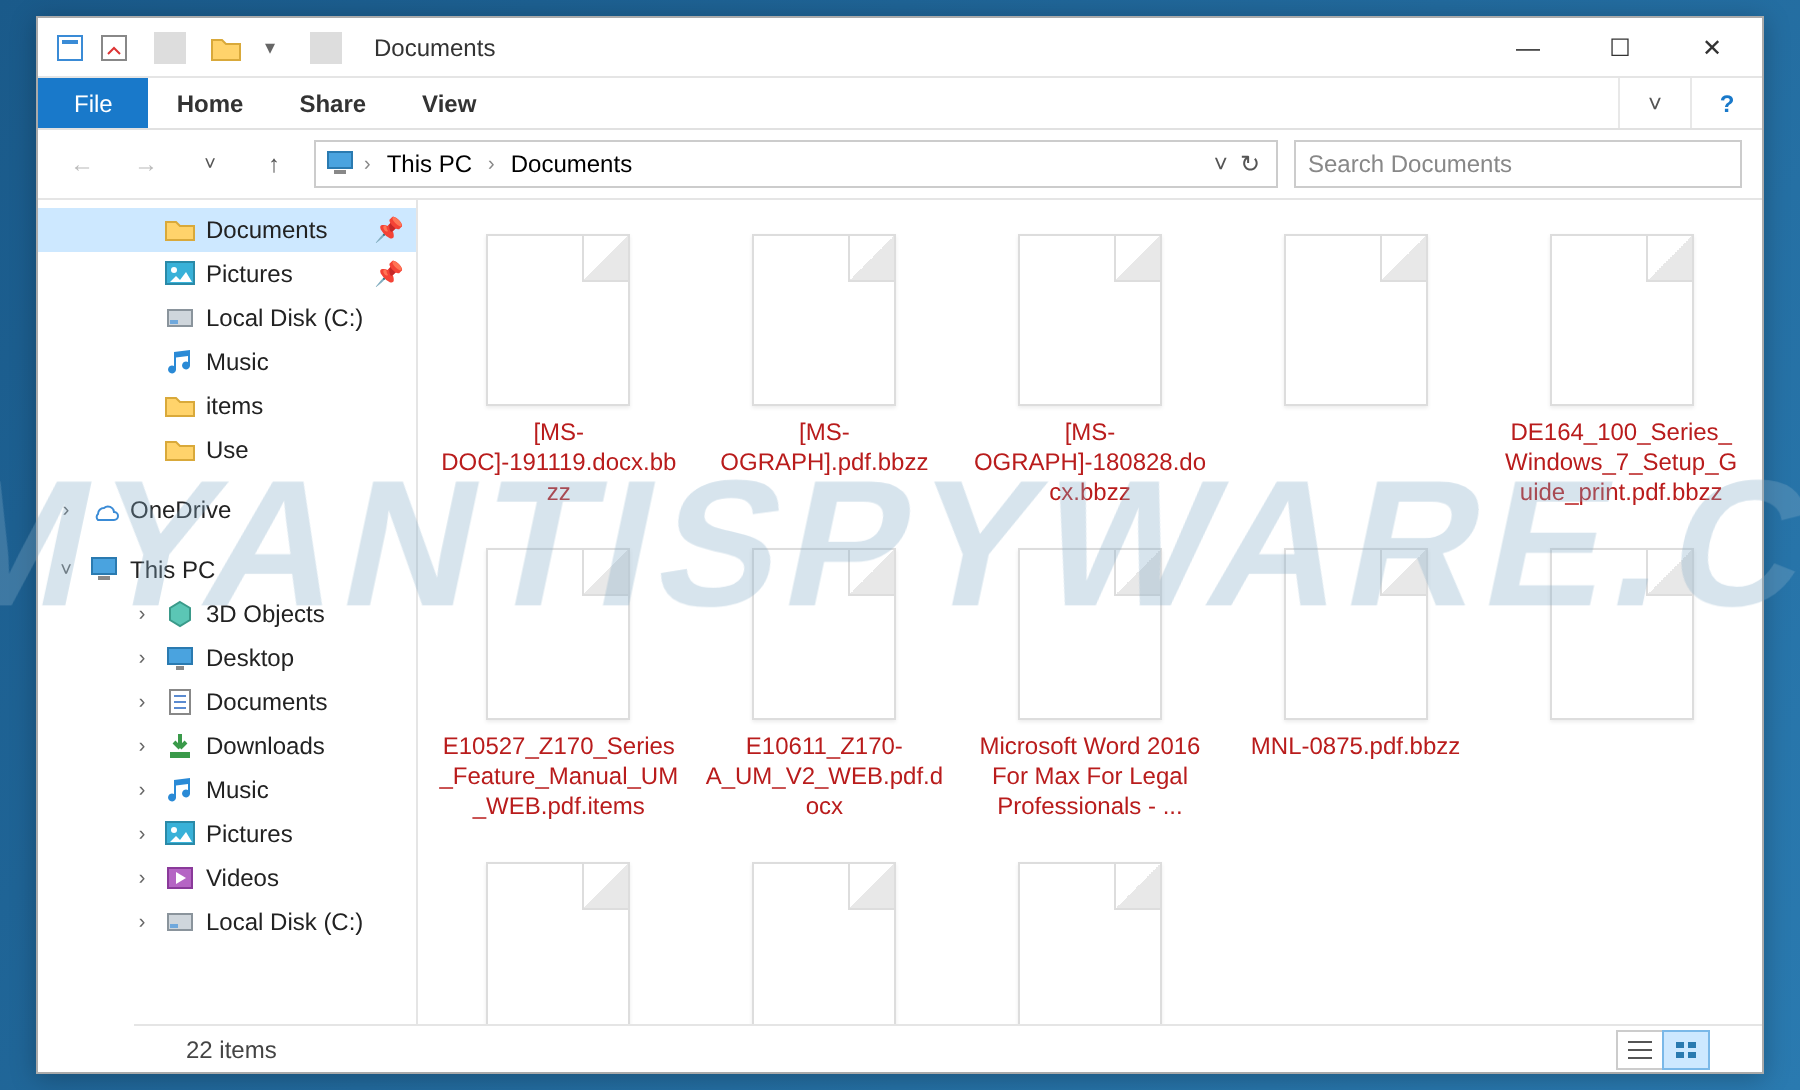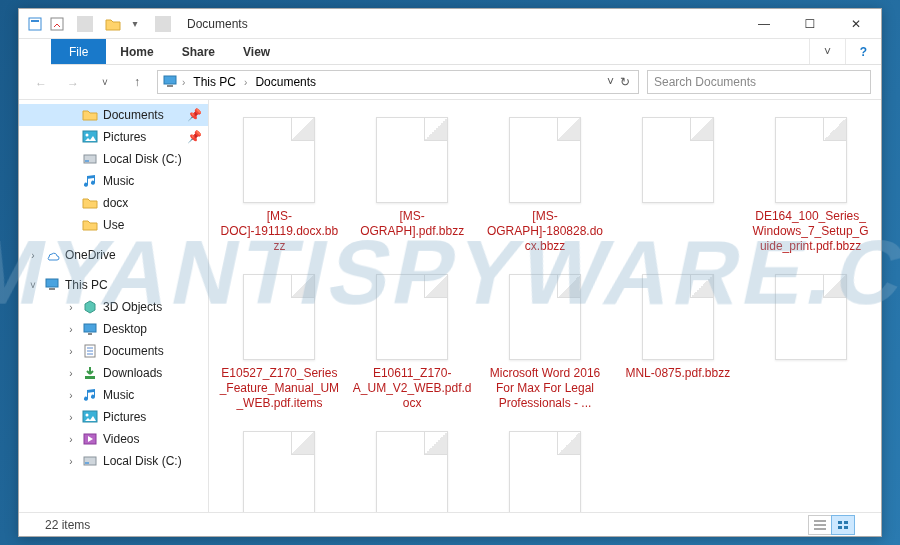--- a/index.html
+++ b/index.html
@@ -5,21 +5,21 @@
 * { margin: 0; padding: 0; box-sizing: border-box; font-family: "Segoe UI", Tahoma, sans-serif; font-size: 12px; }
 body { background: linear-gradient(135deg, #1a5a8a, #2a7ab0); width: 900px; height: 545px; padding: 8px 18px; position: relative; }
 .window { background: #fff; width: 100%; height: 100%; border: 1px solid #aaa; display: flex; flex-direction: column; box-shadow: 0 2px 12px rgba(0,0,0,.25); }
 .titlebar { height: 30px; display: flex; align-items: center; padding: 0 2px 0 8px; border-bottom: 1px solid #e5e5e5; }
 .titlebar .qat { display: flex; gap: 6px; align-items: center; margin-right: 10px; }
 .titlebar .qat span { width: 16px; height: 16px; display: inline-flex; align-items: center; justify-content: center; }
 .titlebar .sep { width: 1px; height: 18px; background: #ddd; margin: 0 6px; }
 .titlebar .title { color: #333; }
 .sysbtns { margin-left: auto; display: flex; }
 .sysbtns div { width: 46px; height: 30px; display: flex; align-items: center; justify-content: center; color: #333; }
-.ribbon { height: 26px; display: flex; align-items: stretch; border-bottom: 1px solid #e1e1e1; margin-left: 32px; }
+.ribbon { height: 26px; display: flex; align-items: stretch; border-bottom: 1px solid #e1e1e1; }
 .ribbon .filetab { background: #1979ca; color: #fff; padding: 0 18px; display: flex; align-items: center; }
 .ribbon .tab { padding: 0 14px; display: flex; align-items: center; color: #333; font-weight: bold; }
 .ribbon .right { margin-left: auto; display: flex; }
 .ribbon .right div { width: 36px; display: flex; align-items: center; justify-content: center; color: #555; border-left: 1px solid #e8e8e8; }
 .addr { height: 34px; display: flex; align-items: center; padding: 0 10px; gap: 8px; }
 .navbtn { width: 24px; height: 24px; display: flex; align-items: center; justify-content: center; color: #555; border-radius: 2px; }
 .navbtn.disabled { color: #bbb; }
 .pathbox { flex: 1; height: 24px; border: 1px solid #ccc; display: flex; align-items: center; padding: 0 4px; gap: 4px; }
 .pathbox .crumb { padding: 0 4px; }
 .pathbox .ar { color: #888; font-size: 10px; }
@@ -32,21 +32,21 @@
 .navpane li.l1 { padding-left: 46px; }
 .navpane li .tw { width: 12px; color: #666; font-size: 10px; display: inline-block; text-align: center; }
 .navpane li .ic { width: 18px; display: inline-flex; justify-content: center; }
 .navpane li.sel { background: #cde8ff; }
 .content { flex: 1; overflow: auto; padding: 10px 6px; }
 .grid { display: grid; grid-template-columns: repeat(5, 1fr); gap: 6px 4px; }
 .item { display: flex; flex-direction: column; align-items: center; padding: 6px 2px; border: 1px solid transparent; }
 .thumb { width: 72px; height: 86px; background: #fff; border: 1px solid #ddd; position: relative; margin-bottom: 6px; box-shadow: 0 1px 2px rgba(0,0,0,.08); }
 .thumb::before { content: ""; position: absolute; top: 0; right: 0; width: 22px; height: 22px; background: linear-gradient(135deg, transparent 50%, #e8e8e8 50%); border-left: 1px solid #ddd; border-bottom: 1px solid #ddd; }
 .fname { text-align: center; max-width: 120px; line-height: 1.25; word-break: break-word; font-size: 12px; color: #b91c1c; }
-.status { height: 24px; border-top: 1px solid #e5e5e5; display: flex; align-items: center; padding: 0 26px; color: #444; }
+.status { height: 24px; border-top: 1px solid #e5e5e5; display: flex; align-items: center; padding: 0 26px; color: #444; margin-left: 48px; }
 .status .views { margin-left: auto; display: flex; gap: 0; }
 .status .views div { width: 24px; height: 20px; border: 1px solid #ccc; display: flex; align-items: center; justify-content: center; margin-left: -1px; }
 .status .views .on { background: #cde8ff; border-color: #7ab8e8; }
 
 .svg { display: inline-block; }
 .watermark { position: absolute; left: -30px; top: 50%; transform: translateY(-50%) skewX(-12deg); font-size: 90px; font-weight: 900; letter-spacing: 4px; color: rgba(130,170,200,.32); pointer-events: none; white-space: nowrap; font-family: Arial, sans-serif; }
 </style>
 </head>
 <body>
 
@@ -162,21 +162,21 @@
             </span>
             <span>Music</span>
           </li>
           <li class="l1">
             <span class="tw"></span>
             <span class="ic">
               <svg width="16" height="16">
                 <path d="M1 4h5l2 2h7v7H1z" fill="#ffd36b" stroke="#d9a93a"></path>
               </svg>
             </span>
-            <span>docx</span>
+            <span>items</span>
           </li>
           <li class="l1">
             <span class="tw"></span>
             <span class="ic">
               <svg width="16" height="16">
                 <path d="M1 4h5l2 2h7v7H1z" fill="#ffd36b" stroke="#d9a93a"></path>
               </svg>
             </span>
             <span>Use</span>
           </li>

